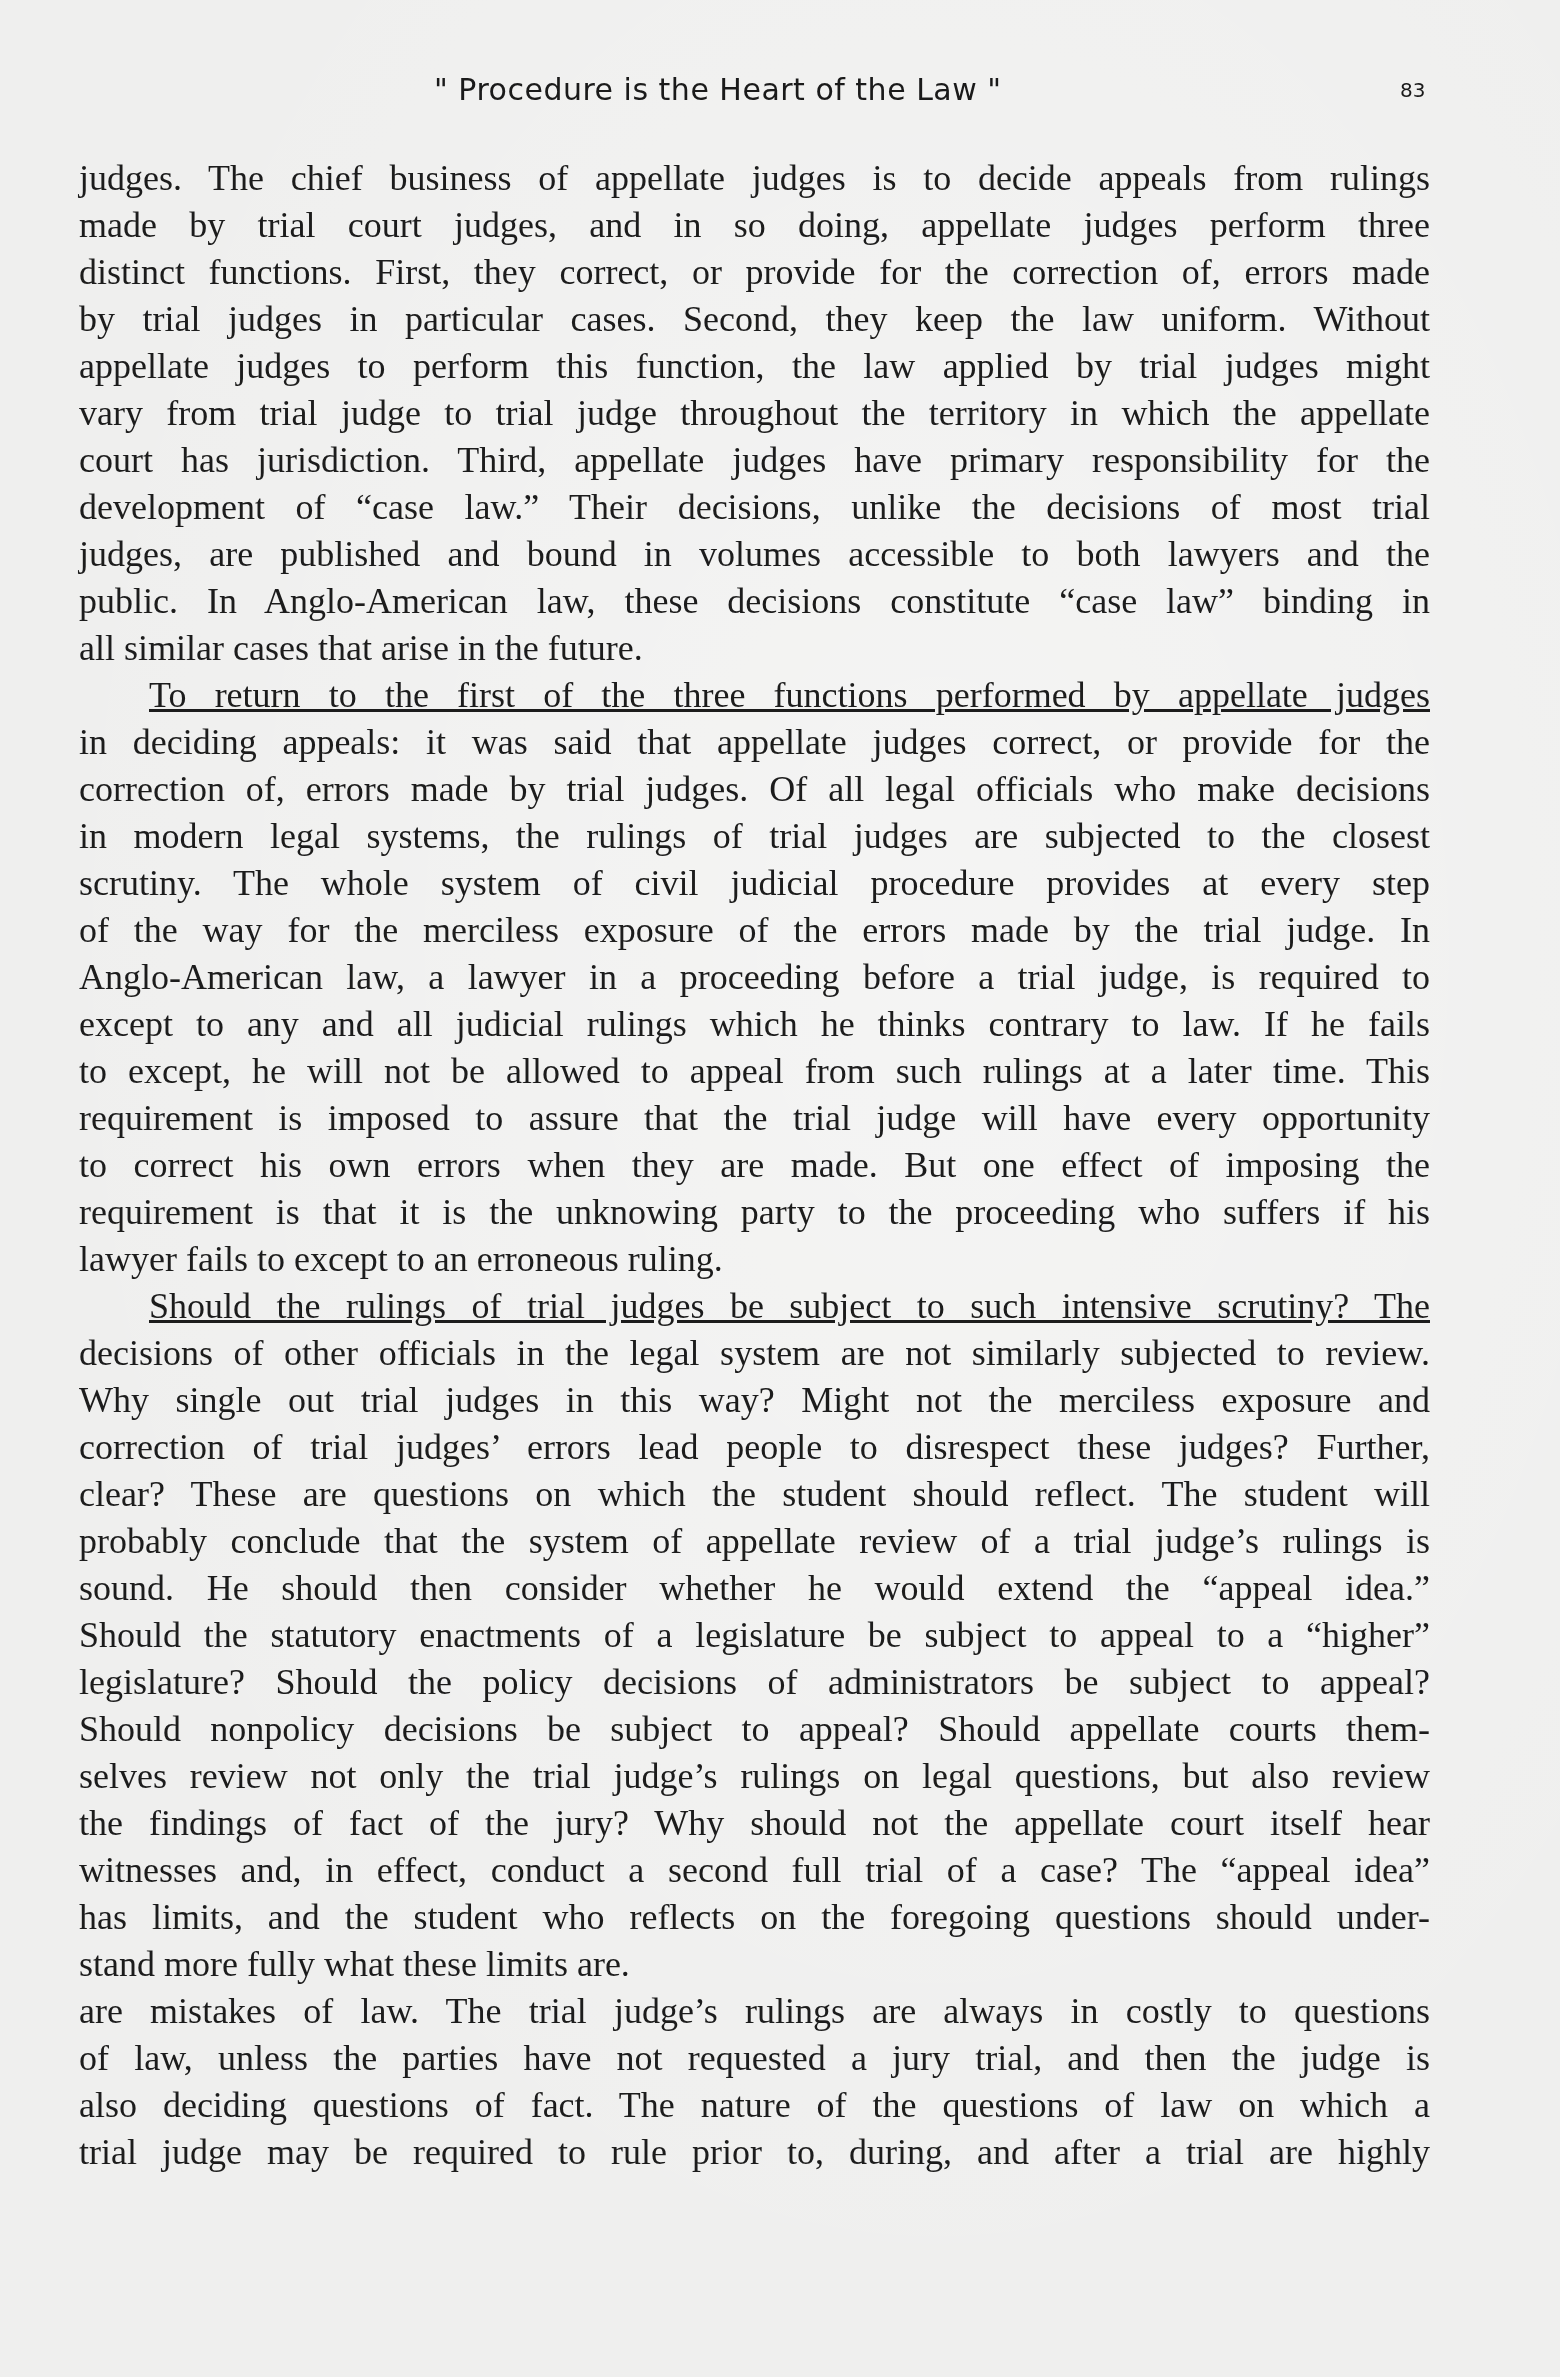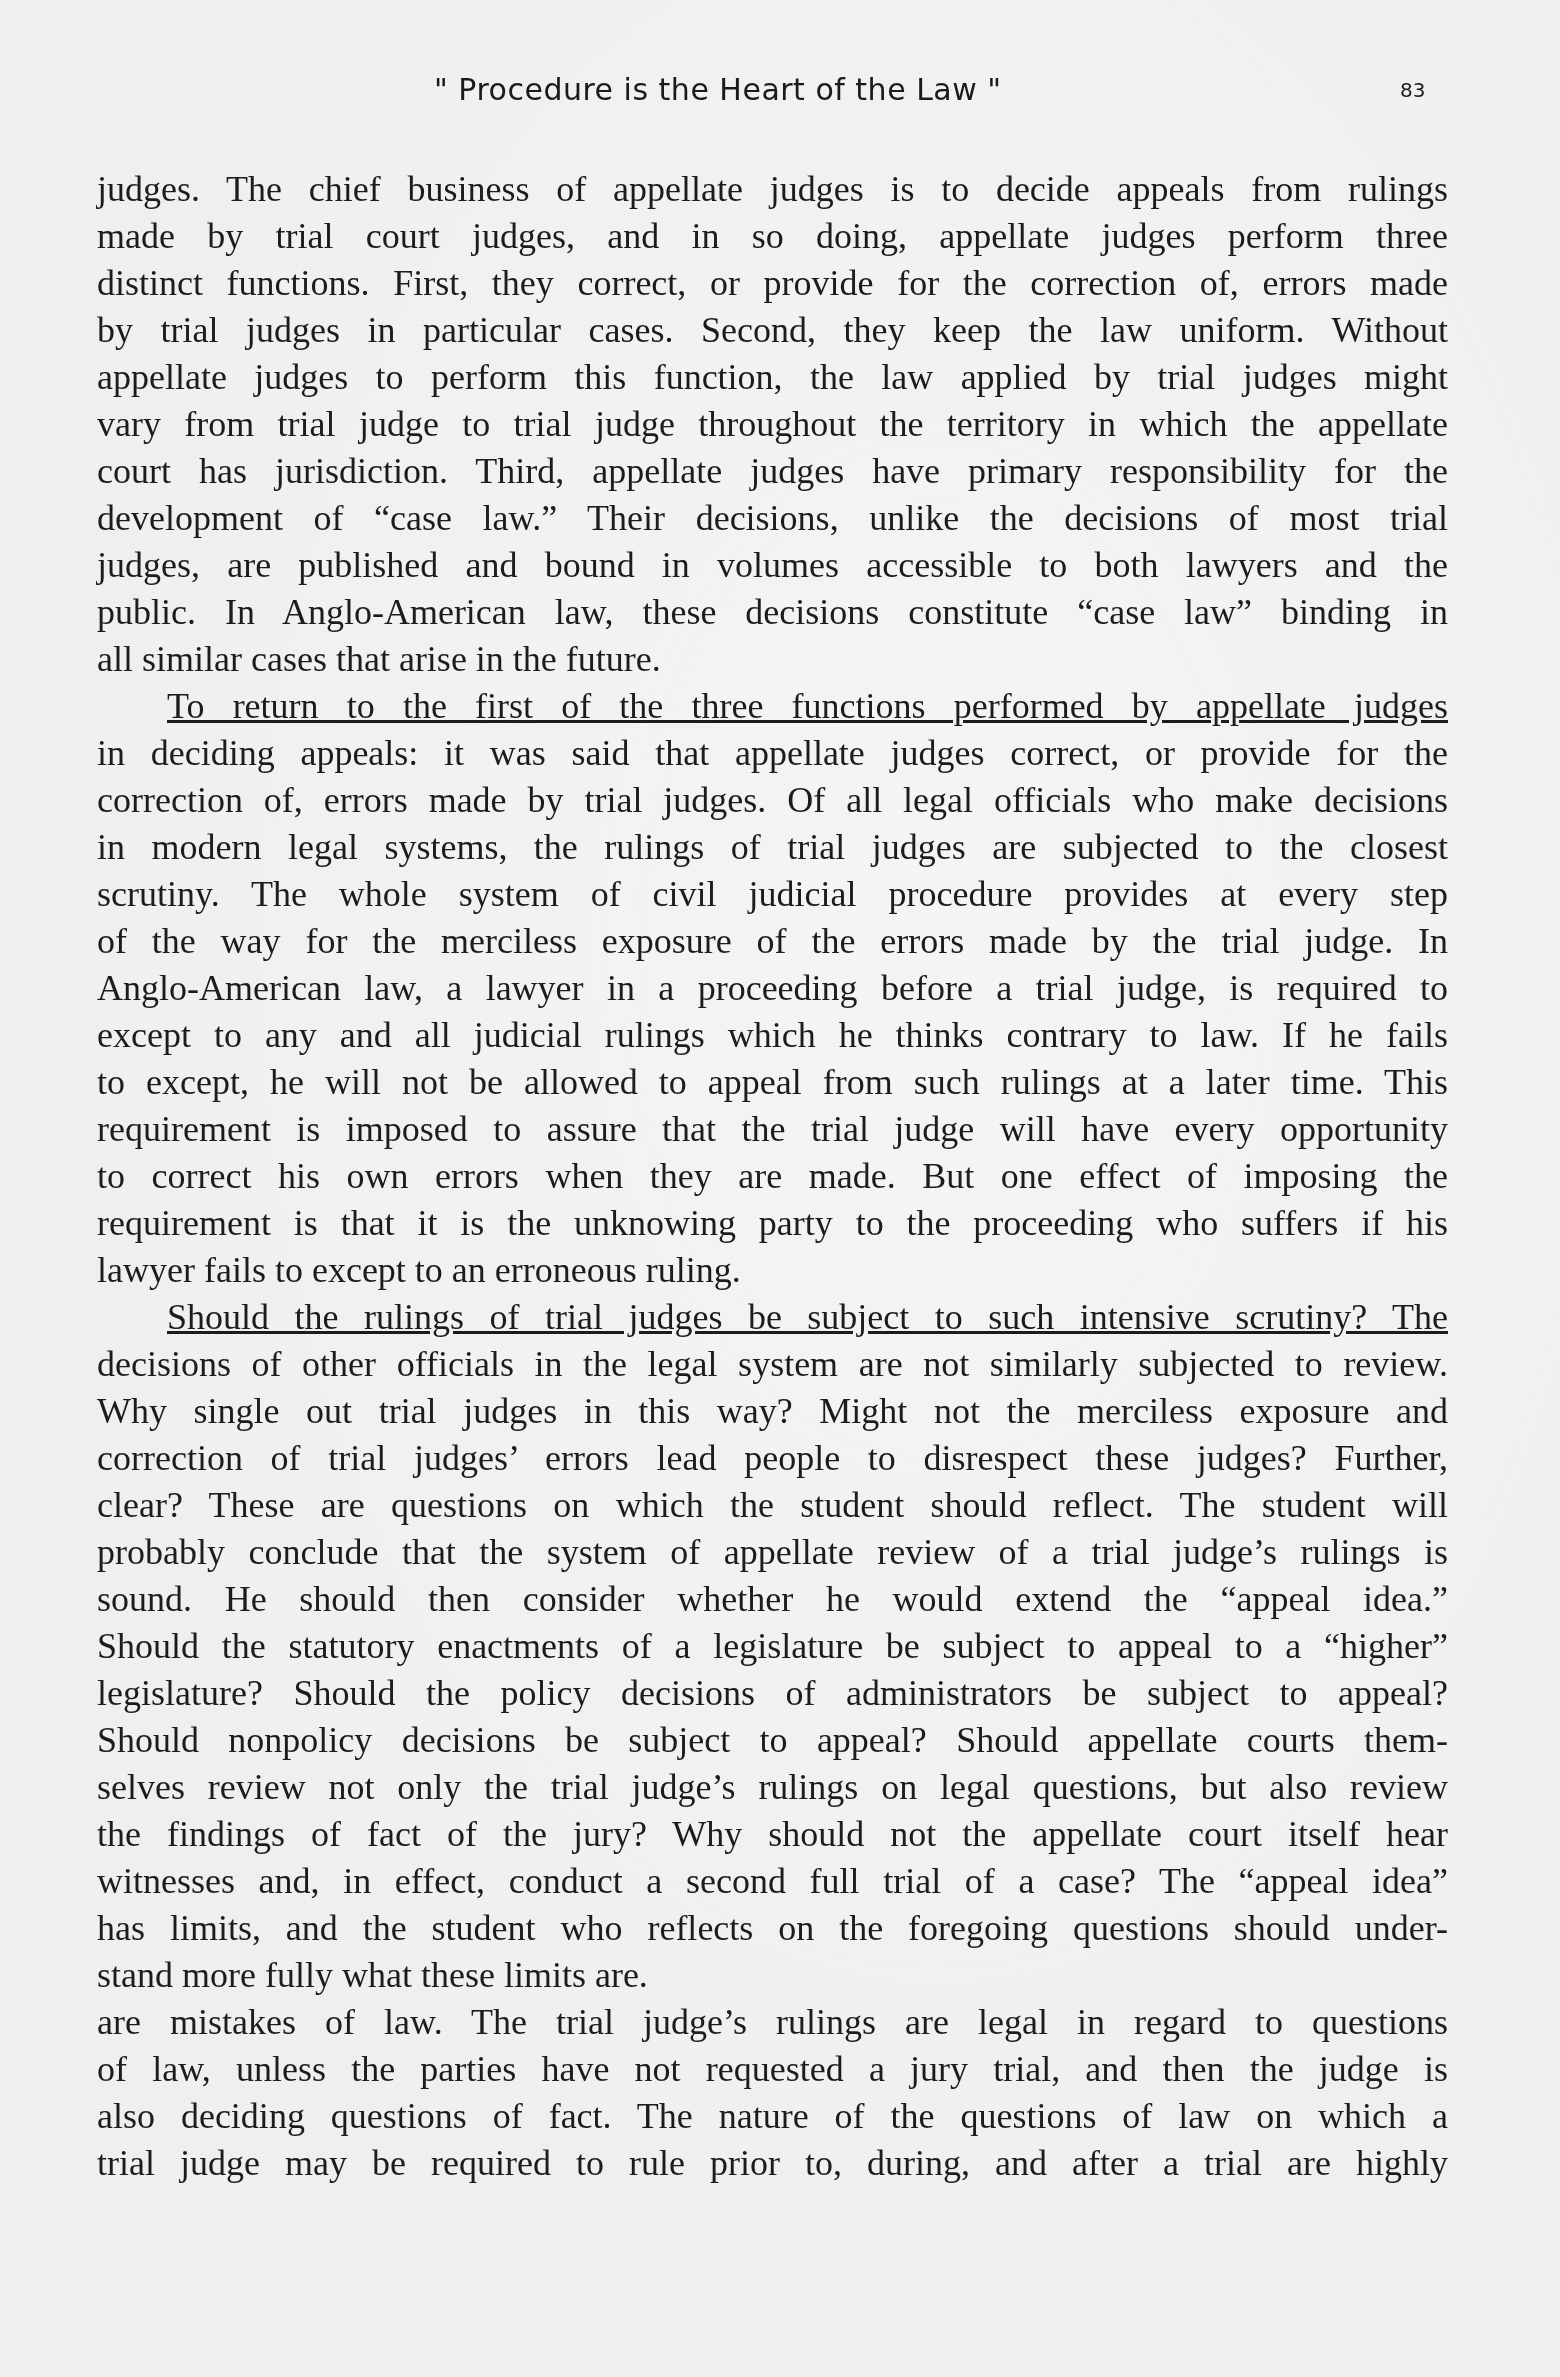--- a/index.html
+++ b/index.html
@@ -43,29 +43,28 @@
     .page-number {
       position: absolute;
       left: 1400px;
       top: 5.5px;
       font-family: "DejaVu Sans", sans-serif;
       font-size: 20px;
       color: #1a1a1a;
     }
     .body-text {
       position: absolute;
-      left: 97px;
+      left: 79px;
       top: 155px;
       width: 1351px;
       font-family: "Liberation Serif", serif;
       font-size: 36px;
       line-height: 47px;
       text-align: justify;
       color: #1c1c1c;
-      margin-top: 11px;
     }
     .line {
       display: block;
       white-space: nowrap;
       text-align: justify;
       text-align-last: justify;
       height: 47px;
       overflow: visible;
     }
     .line.last {
@@ -128,20 +127,20 @@
         <span class="line">Should the statutory enactments of a legislature be subject to appeal to a “higher”</span>
         <span class="line">legislature? Should the policy decisions of administrators be subject to appeal?</span>
         <span class="line">Should nonpolicy decisions be subject to appeal? Should appellate courts them-</span>
         <span class="line">selves review not only the trial judge’s rulings on legal questions, but also review</span>
         <span class="line">the findings of fact of the jury? Why should not the appellate court itself hear</span>
         <span class="line">witnesses and, in effect, conduct a second full trial of a case? The “appeal idea”</span>
         <span class="line">has limits, and the student who reflects on the foregoing questions should under-</span>
         <span class="line last">stand more fully what these limits are.</span>
       </div>
       <div class="paragraph">
-        <span class="line">are mistakes of law. The trial judge’s rulings are legal in regard to questions</span>
+        <span class="line">are mistakes of law. The trial judge’s rulings are always in costly to questions</span>
         <span class="line">of law, unless the parties have not requested a jury trial, and then the judge is</span>
         <span class="line">also deciding questions of fact. The nature of the questions of law on which a</span>
         <span class="line">trial judge may be required to rule prior to, during, and after a trial are highly</span>
       </div>
     </div>
 </div>
 
 
 </body></html>

